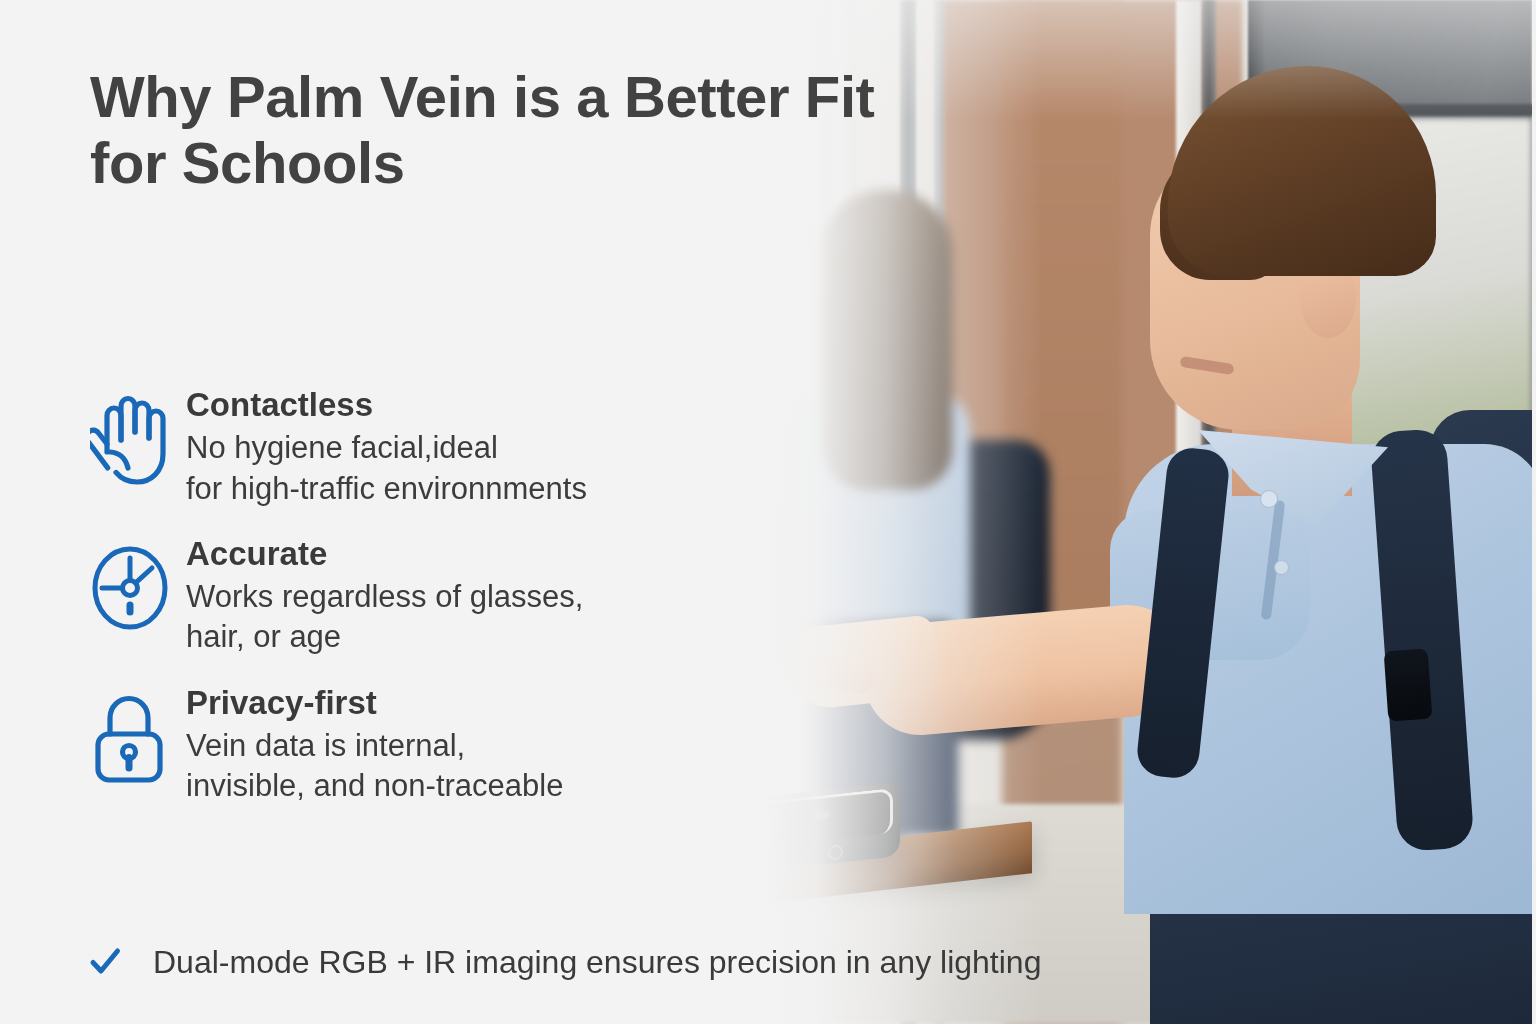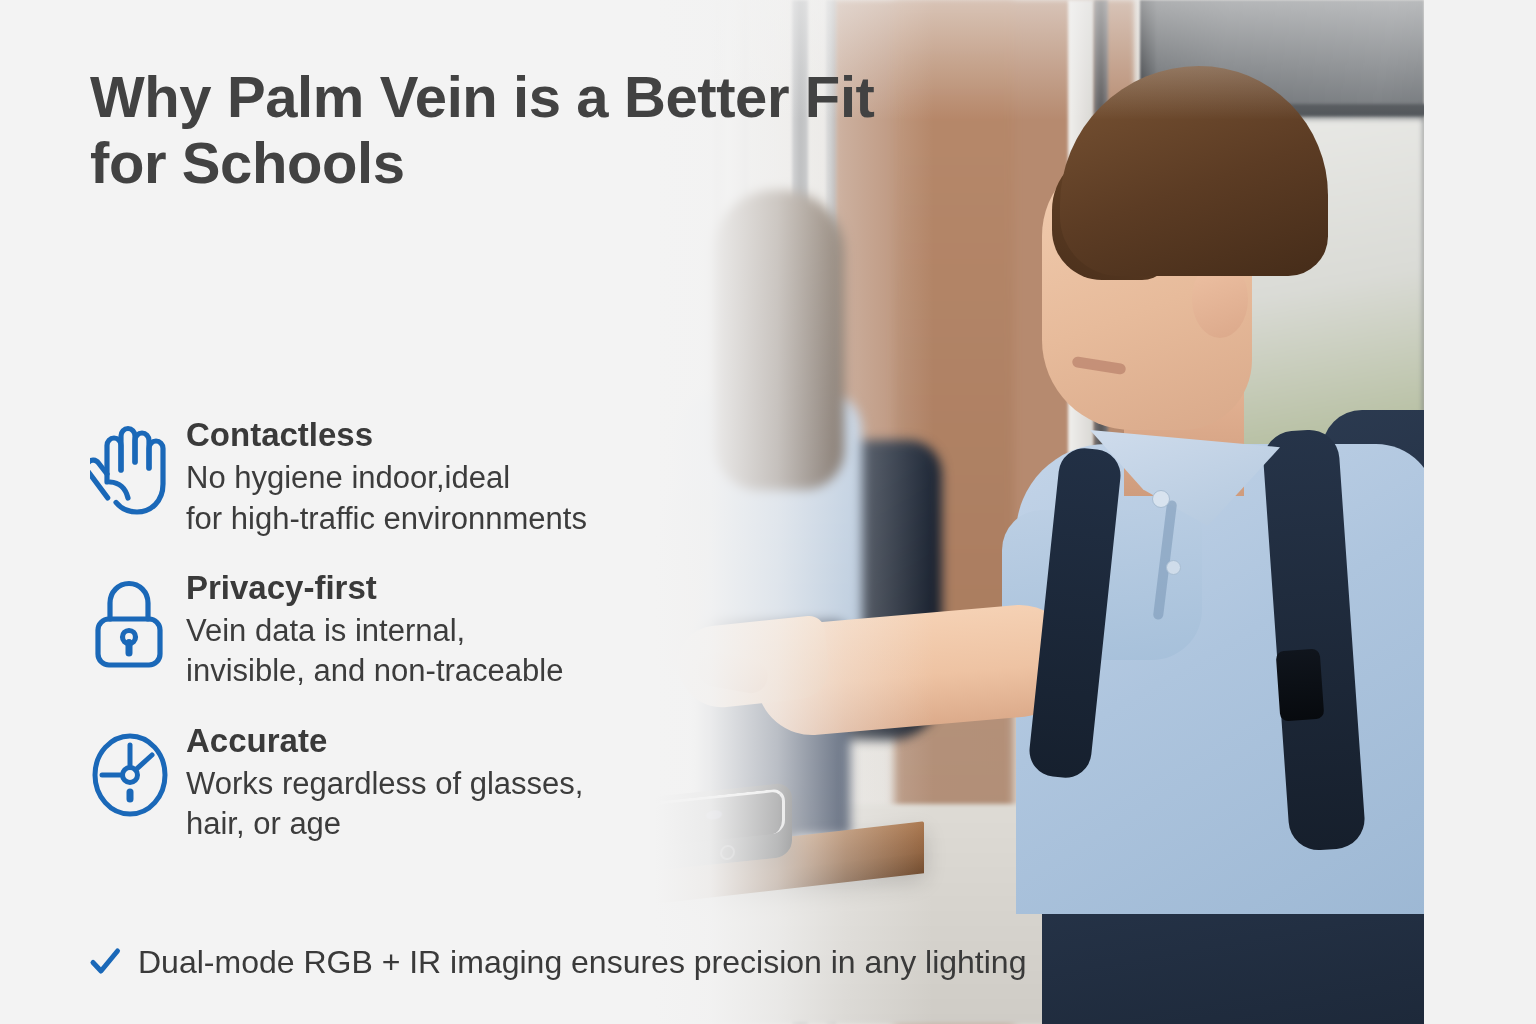--- a/index.html
+++ b/index.html
@@ -1,21 +1,21 @@
 <!DOCTYPE html>
 <html><head>
 <meta charset="utf-8">
 <style>
   html,body{margin:0;padding:0;}
   body{
     width:1536px;height:1024px;overflow:hidden;
     font-family:"Liberation Sans","DejaVu Sans",sans-serif;
     background:#f2f2f2;
   }
-  #poster{position:relative;width:1424px;height:1024px;overflow:hidden;background:#f3f3f3;}
+  #poster{position:relative;width:1532px;height:1024px;overflow:hidden;background:#f3f3f3;}
 
   
   .photo{position:absolute;top:0;right:0;width:830px;height:1024px;overflow:hidden;}
 
   
   .wall-base{position:absolute;inset:0;
     background:linear-gradient(95deg,#eceae6 0%,#e6e3de 30%,#dedad4 65%,#d6d2cc 100%);}
 
   
   .brick{position:absolute;left:240px;top:0;width:300px;height:700px;
@@ -151,30 +151,30 @@
 
   
   .panel{position:absolute;left:0;top:0;width:840px;height:1024px;}
   .headline{position:absolute;left:90px;top:64px;width:900px;
     font-size:58px;font-weight:700;line-height:1.13;color:#424242;
     letter-spacing:-.4px;white-space:pre-line;}
   .subtitle{position:absolute;left:90px;top:250px;width:700px;
     font-size:33px;font-weight:400;line-height:1.42;color:#3c3c3c;white-space:pre-line;}
 
   .features{position:absolute;left:90px;top:386px;width:720px;}
-  .feature{display:flex;align-items:flex-start;margin-bottom:26px;margin-top:30px;}
+  .feature{display:flex;align-items:flex-start;margin-bottom:26px;}
   .f-icon{width:96px;flex:0 0 96px;padding-top:6px;}
   .f-icon svg{display:block;}
   .f-text{flex:1;}
   .f-title{font-size:33px;font-weight:700;color:#3a3a3a;line-height:1.16;margin-bottom:4px;}
   .f-desc{font-size:31px;font-weight:400;color:#3c3c3c;line-height:1.30;white-space:pre-line;}
 
   
   .footline{position:absolute;left:88px;top:944px;display:flex;align-items:center;
-    white-space:nowrap;z-index:20;}
+    white-space:nowrap;z-index:20;gap:15px;}
   .check{flex:0 0 auto;margin-right:16px;line-height:1;}
   .foot-a{font-size:32px;color:#3a3a3a;font-weight:400;}
   .foot-b{font-size:32px;color:#ffffff;font-weight:400;
     text-shadow:0 1px 3px rgba(0,0,0,.30);}
 </style>
 </head>
 <body>
 
 <div id="poster">
 
@@ -255,38 +255,22 @@
             <path d="M31 48V14c0-4.2 3.1-7.5 7-7.5s7 3.3 7 7.5v26"></path>
             <path d="M45 40V18.5c0-4.2 3.1-7.5 7-7.5s7 3.3 7 7.5V46"></path>
             <path d="M59 46V26.5c0-4.2 3.1-7.5 7-7.5s7 3.3 7 7.5V62c0 17.5-12.2 28-26 28-8.5 0-15.9-3.3-21-9.6"></path>
             <path d="M31 48V23.5c0-4.2-3.1-7.5-7-7.5s-7 3.3-7 7.5V60"></path>
             <path d="M17 52 8.5 41c-2.6-3.4-7.2-3.8-10-.9-2.6 2.7-2.5 7 .2 10.2l19 25.6"></path>
             <path d="M20 60c9 .5 15.5 6 18 16"></path>
           </svg>
         </div>
         <div class="f-text">
           <div class="f-title">Contactless</div>
-          <div class="f-desc">No hygiene indoor,ideal
+          <div class="f-desc">No hygiene facial,ideal
 for high-traffic environnments</div>
-        </div>
-      </div>
-
-      <div class="feature">
-        <div class="f-icon">
-          <svg width="84" height="96" viewBox="0 0 84 96" fill="none" stroke="#1a68b8" stroke-width="5.2" stroke-linecap="round" stroke-linejoin="round">
-            <path d="M20 44V28c0-11 8.5-19.5 19-19.5S58 17 58 28v16"></path>
-            <rect x="8" y="44" width="62" height="46" rx="11"></rect>
-            <circle cx="39" cy="62" r="6.5"></circle>
-            <path d="M39 67.5V78" stroke-width="7"></path>
-          </svg>
-        </div>
-        <div class="f-text">
-          <div class="f-title">Privacy-first</div>
-          <div class="f-desc">Vein data is internal,
-invisible, and non-traceable</div>
         </div>
       </div>
 
       <div class="feature">
         <div class="f-icon">
           <svg width="84" height="94" viewBox="0 0 84 94" fill="none" stroke="#1a68b8" stroke-width="5" stroke-linecap="round" stroke-linejoin="round">
             <ellipse cx="40" cy="47" rx="35" ry="39"></ellipse>
             <circle cx="40" cy="47" r="7.5"></circle>
             <path d="M40 39.5V17"></path>
             <path d="M32.5 47H12"></path>
@@ -294,20 +278,36 @@
             <path d="M40 64v7" stroke-width="7"></path>
           </svg>
         </div>
         <div class="f-text">
           <div class="f-title">Accurate</div>
           <div class="f-desc">Works regardless of glasses,
 hair, or age</div>
         </div>
       </div>
 
+      <div class="feature">
+        <div class="f-icon">
+          <svg width="84" height="96" viewBox="0 0 84 96" fill="none" stroke="#1a68b8" stroke-width="5.2" stroke-linecap="round" stroke-linejoin="round">
+            <path d="M20 44V28c0-11 8.5-19.5 19-19.5S58 17 58 28v16"></path>
+            <rect x="8" y="44" width="62" height="46" rx="11"></rect>
+            <circle cx="39" cy="62" r="6.5"></circle>
+            <path d="M39 67.5V78" stroke-width="7"></path>
+          </svg>
+        </div>
+        <div class="f-text">
+          <div class="f-title">Privacy-first</div>
+          <div class="f-desc">Vein data is internal,
+invisible, and non-traceable</div>
+        </div>
+      </div>
+
     </div>
   </div>
 
   <div class="footline">
     <span class="check">
       <svg width="34" height="34" viewBox="0 0 34 34" fill="none" stroke="#1a68b8" stroke-width="5" stroke-linecap="round" stroke-linejoin="round">
         <path d="M5 18.5 13 27 29.5 7"></path>
       </svg>
     </span>
     <span class="foot-a">Dual-mode RGB + IR imaging ensures precision in any lighting </span>

